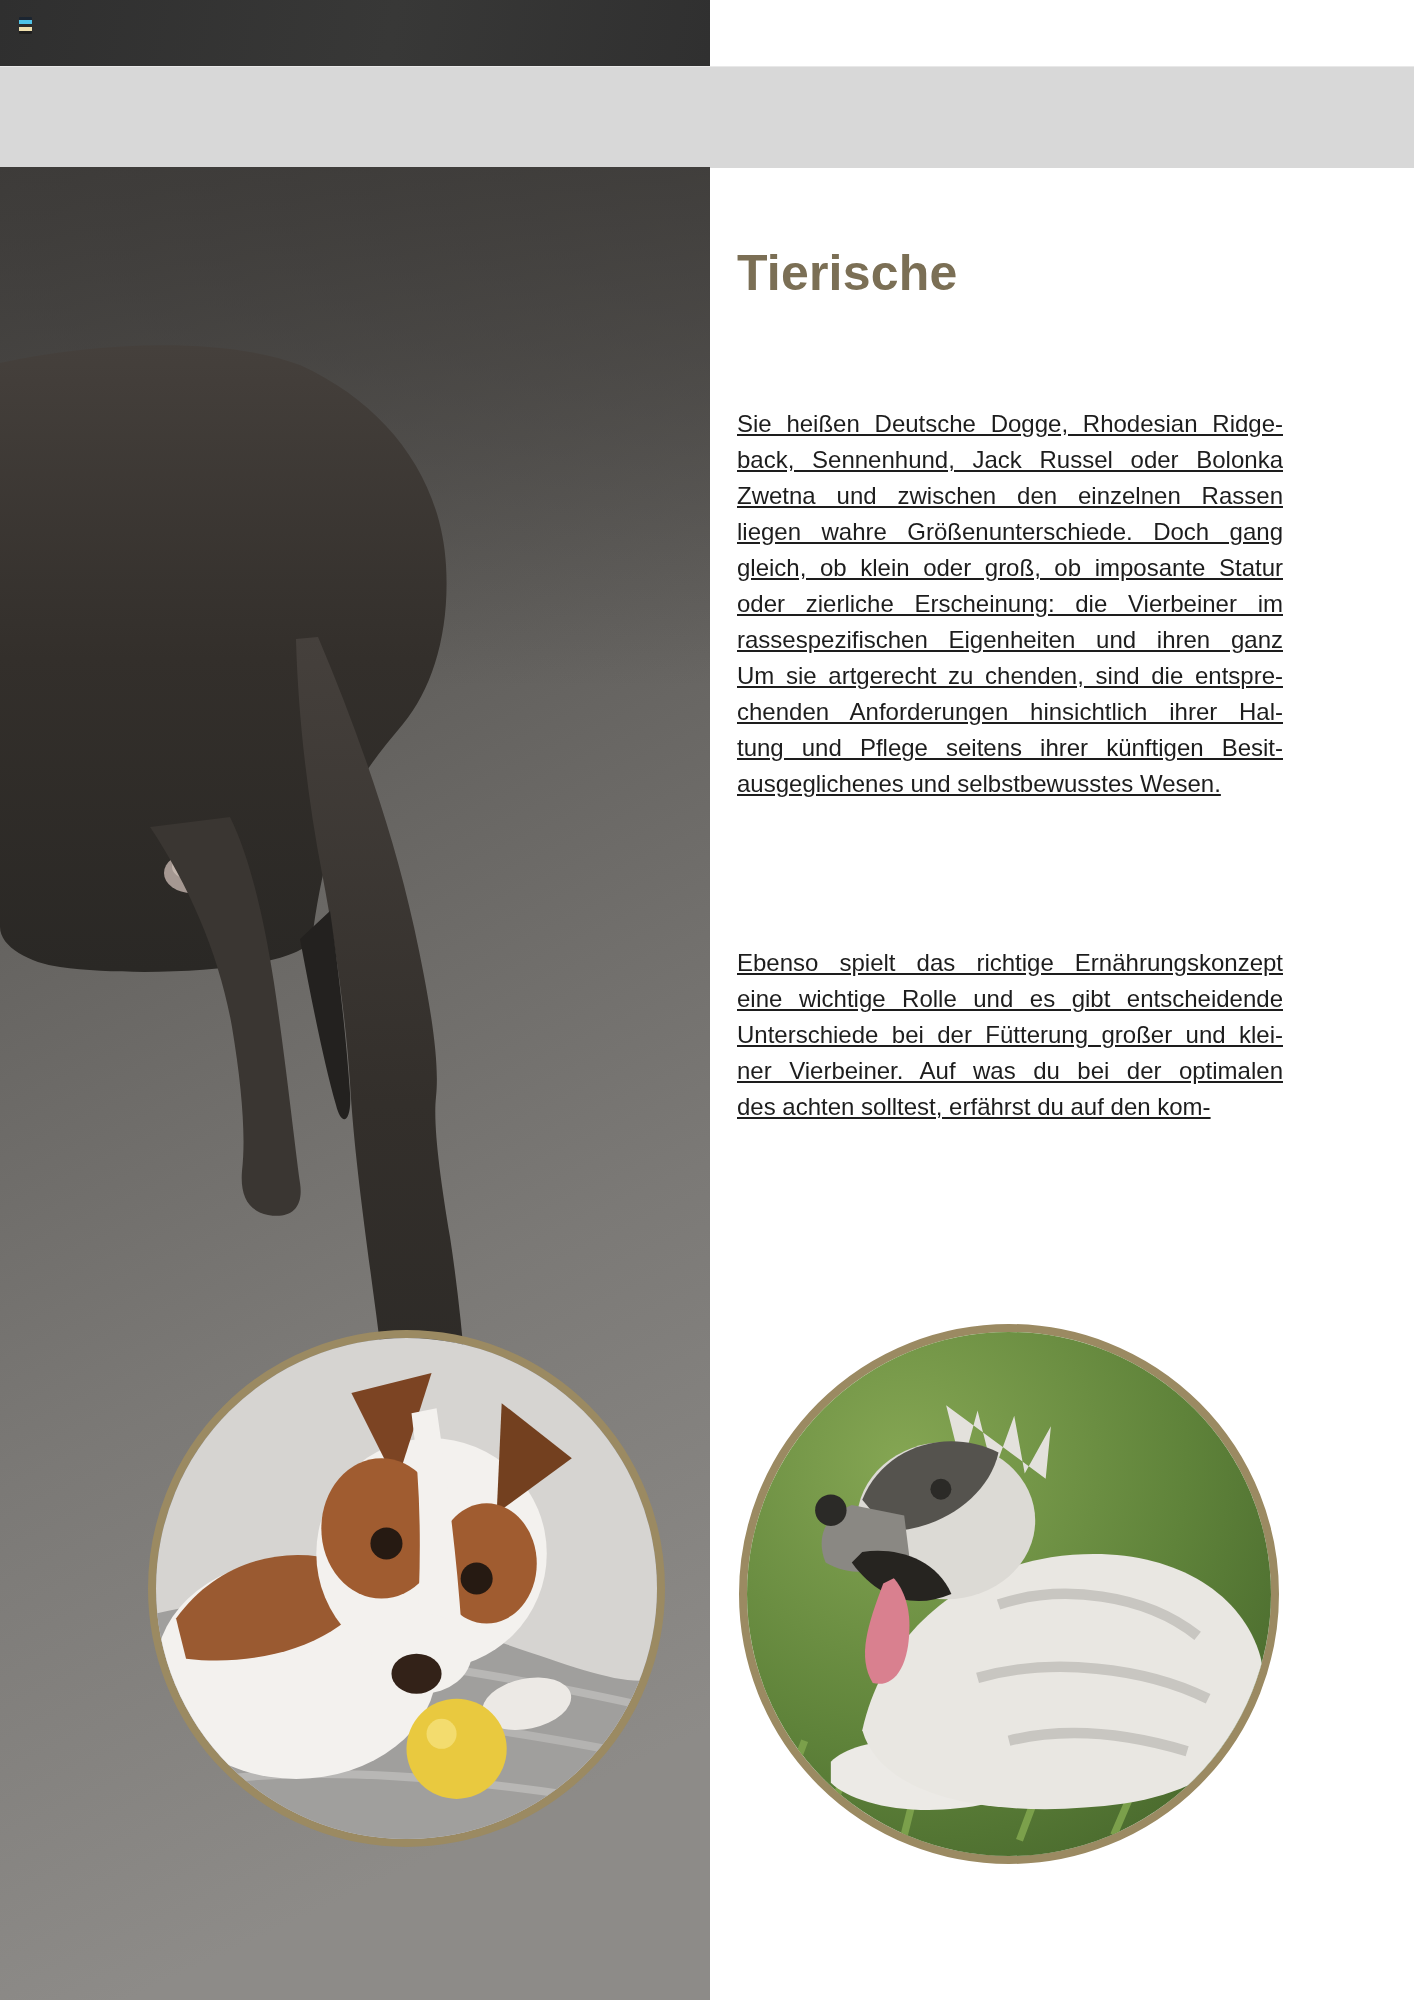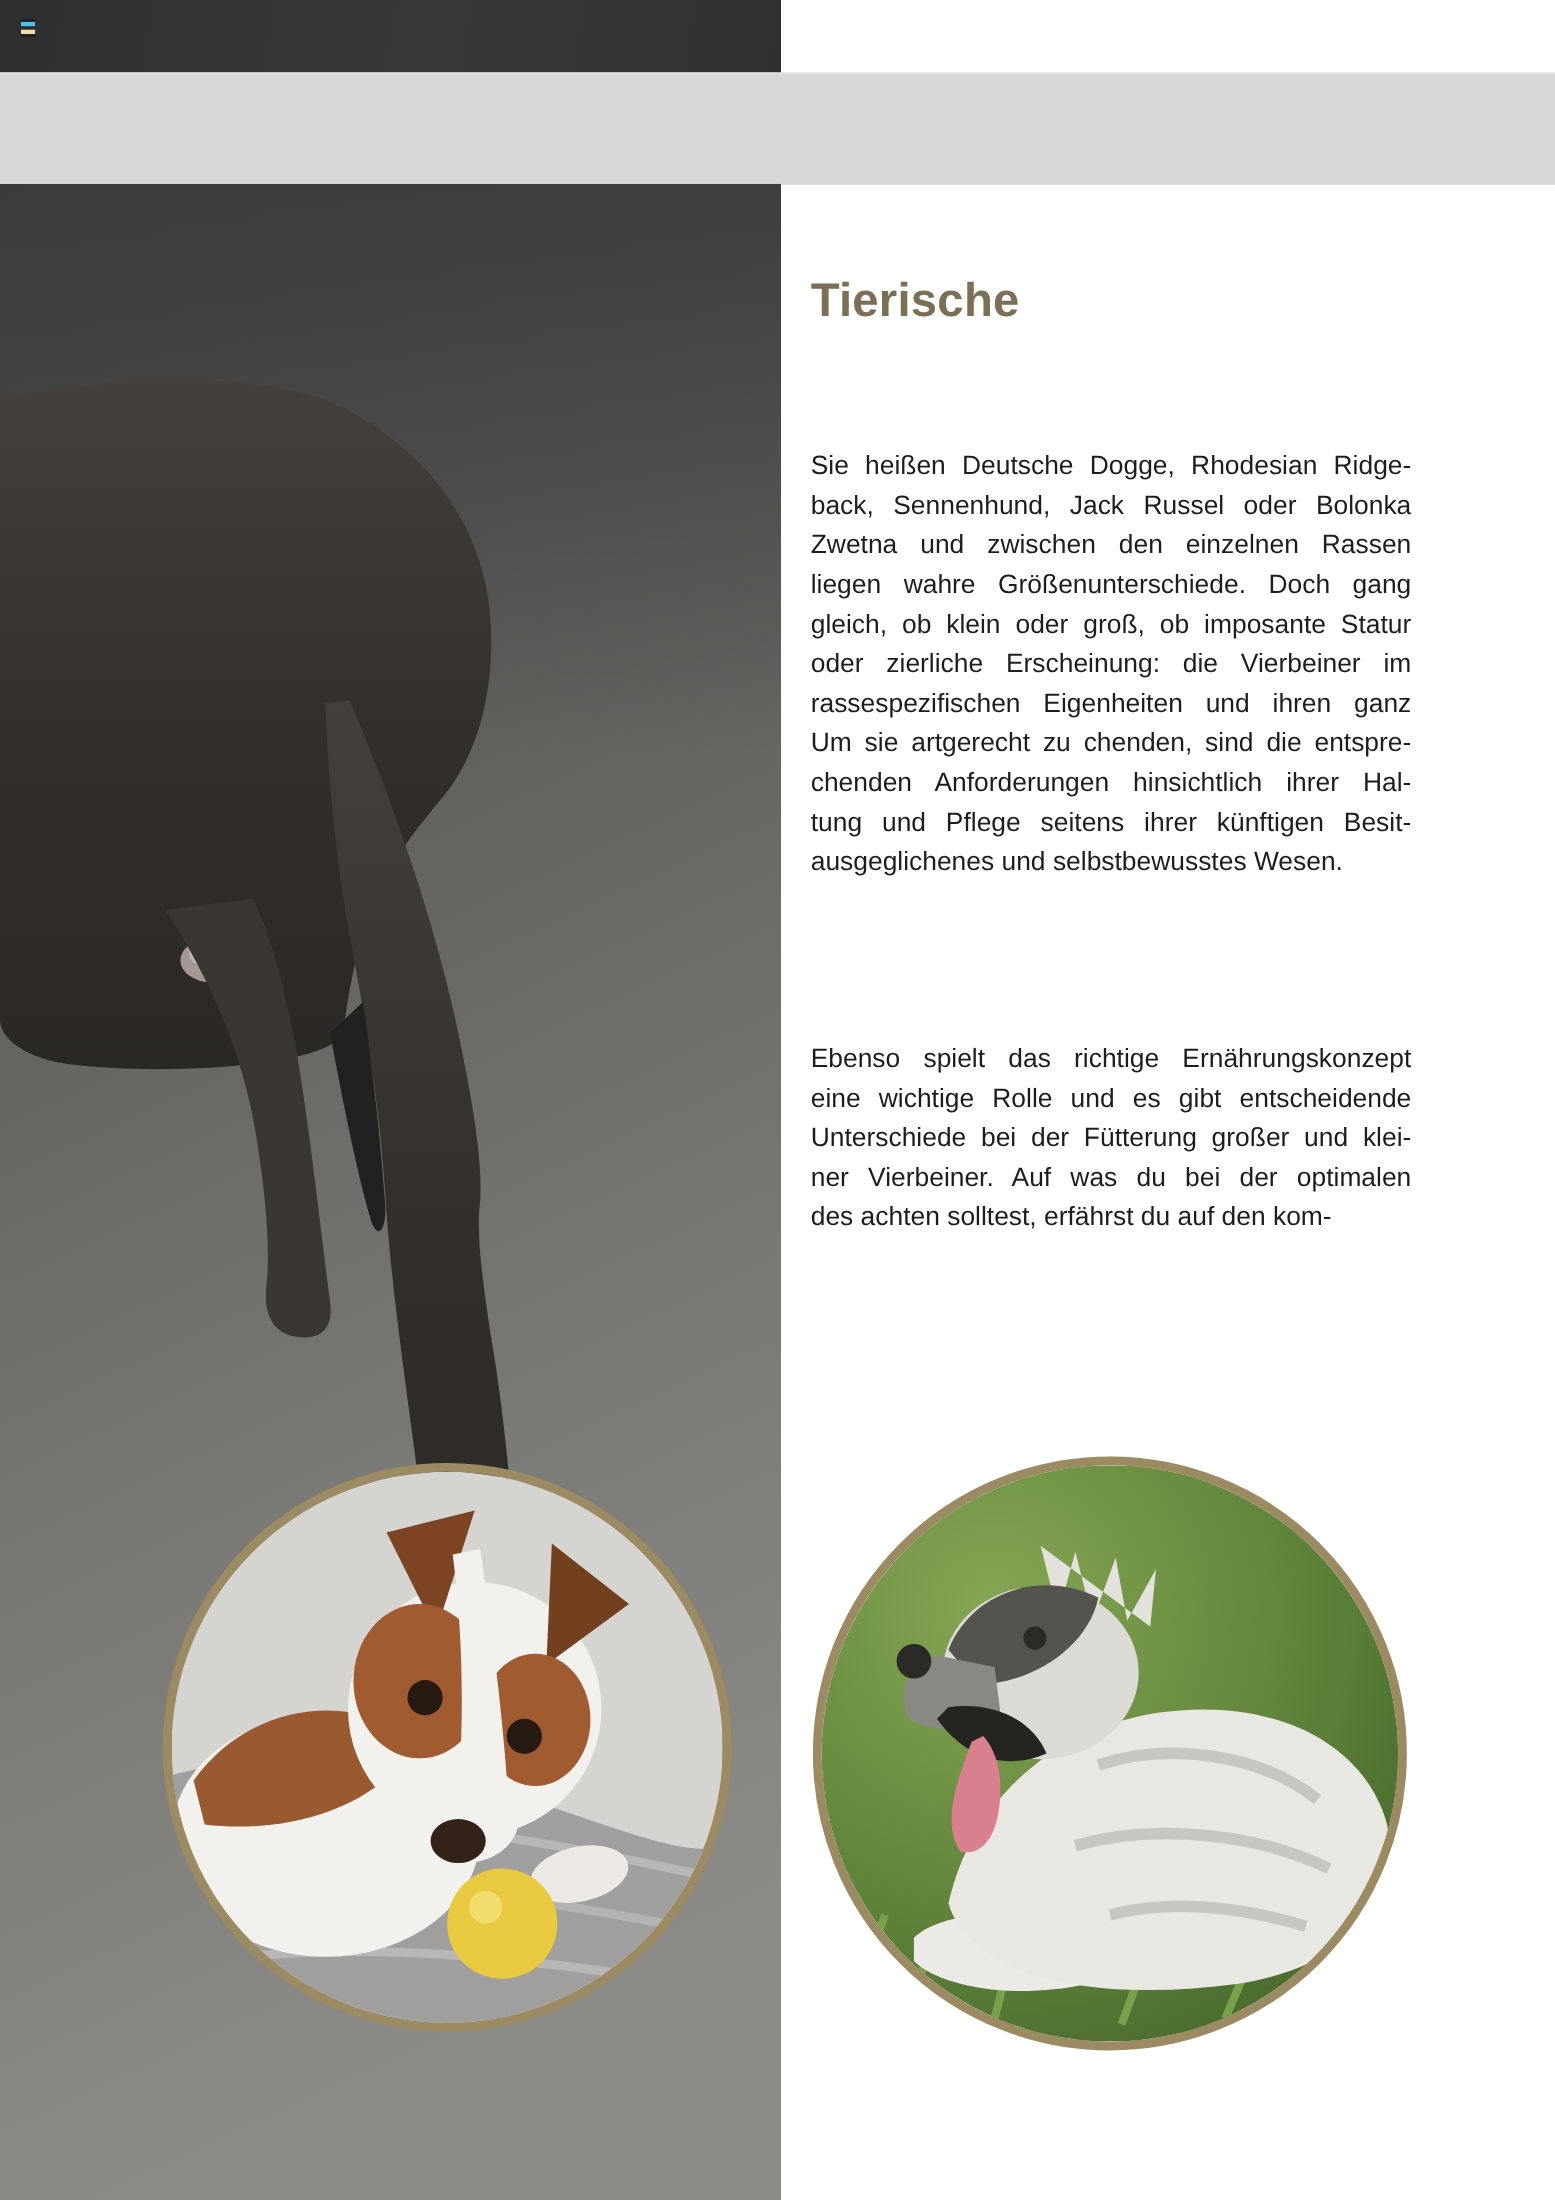--- a/index.html
+++ b/index.html
@@ -28,33 +28,33 @@
   }
   
   .hero-photo{
     position:absolute;left:0;top:167px;width:710px;height:1833px;
     overflow:hidden;
   }
   .hero-photo svg{display:block;width:710px;height:1833px;}
   
   .article-title{
     position:absolute;left:737px;top:242px;width:560px;
-    font-size:43px;font-weight:700;line-height:62px;
+    font-size:50px;font-weight:700;line-height:62px;
     letter-spacing:0.2px;
   }
   .article-title div{white-space:nowrap;}
   .paragraph{
     position:absolute;left:737px;width:546px;overflow:hidden;
     font-size:24px;color:#1d1d1d;
   }
   .paragraph-1{top:406px;height:504px;}
   .paragraph-2{top:945px;height:252px;}
   .text-line{
     height:36px;line-height:36px;
-    text-align:justify;text-align-last:justify;
+    text-align:justify;text-align-last:justify;text-decoration:underline;
   }
   .paragraph .text-line:last-child{text-align-last:left;}
   
   .circle-photo{
     position:absolute;border-radius:50%;overflow:hidden;
     box-sizing:border-box;
   }
   .circle-photo svg{display:block;width:100%;height:100%;}
   .circle-left{left:148px;top:1330px;width:517px;height:517px;border:8px solid #9b8a62;}
   .circle-right{left:739px;top:1324px;width:540px;height:540px;border:8px solid #9b8a62;}

